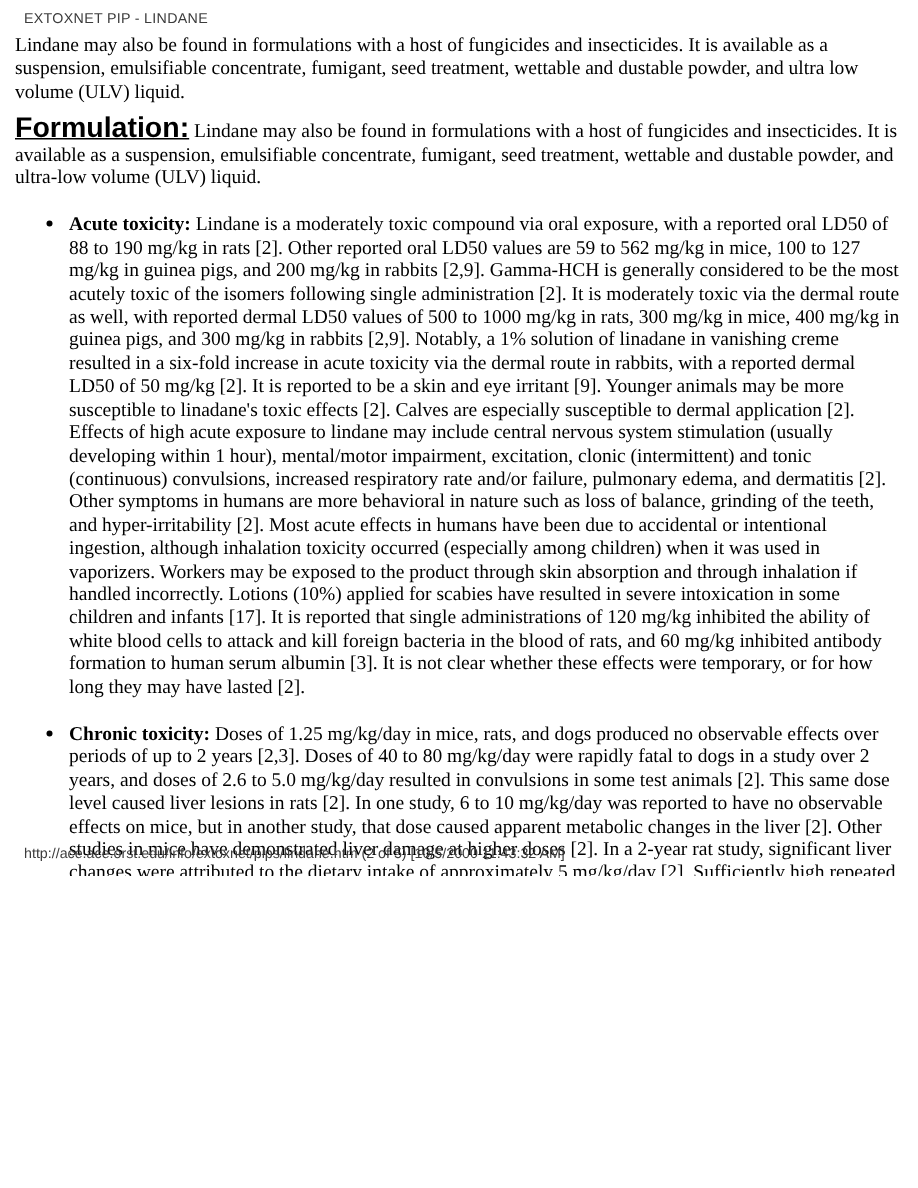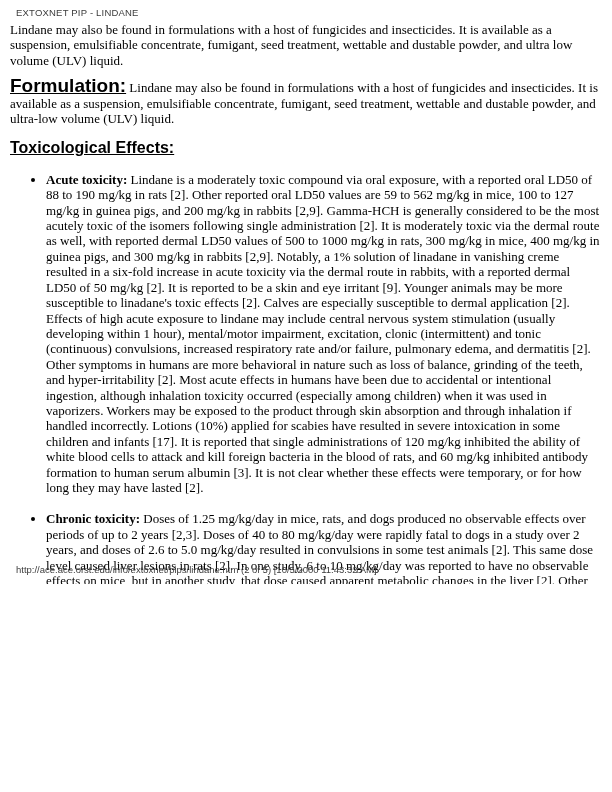--- a/index.html
+++ b/index.html
@@ -80,21 +80,20 @@
   <div class="content">
 
 
     <p>Lindane may also be found in formulations with a host of fungicides and insecticides. It is available as a suspension, emulsifiable concentrate, fumigant, seed treatment, wettable and dustable powder, and ultra low volume (ULV) liquid.</p>
 
     <p>
       <span class="inline-heading">Formulation:</span>
       <span>Lindane may also be found in formulations with a host of fungicides and insecticides. It is available as a suspension, emulsifiable concentrate, fumigant, seed treatment, wettable and dustable powder, and ultra-low volume (ULV) liquid.</span>
     </p>
 
-    <div class="section-heading">Toxicological Effects:</div>
 
     <ul class="tox-list">
       <li>
         <span class="bullet-label">Acute toxicity:</span>
         <span>Lindane is a moderately toxic compound via oral exposure, with a reported oral LD50 of 88 to 190 mg/kg in rats [2]. Other reported oral LD50 values are 59 to 562 mg/kg in mice, 100 to 127 mg/kg in guinea pigs, and 200 mg/kg in rabbits [2,9]. Gamma-HCH is generally considered to be the most acutely toxic of the isomers following single administration [2]. It is moderately toxic via the dermal route as well, with reported dermal LD50 values of 500 to 1000 mg/kg in rats, 300 mg/kg in mice, 400 mg/kg in guinea pigs, and 300 mg/kg in rabbits [2,9]. Notably, a 1% solution of linadane in vanishing creme resulted in a six-fold increase in acute toxicity via the dermal route in rabbits, with a reported dermal LD50 of 50 mg/kg [2]. It is reported to be a skin and eye irritant [9]. Younger animals may be more susceptible to linadane's toxic effects [2]. Calves are especially susceptible to dermal application [2]. Effects of high acute exposure to lindane may include central nervous system stimulation (usually developing within 1 hour), mental/motor impairment, excitation, clonic (intermittent) and tonic (continuous) convulsions, increased respiratory rate and/or failure, pulmonary edema, and dermatitis [2]. Other symptoms in humans are more behavioral in nature such as loss of balance, grinding of the teeth, and hyper-irritability [2]. Most acute effects in humans have been due to accidental or intentional ingestion, although inhalation toxicity occurred (especially among children) when it was used in vaporizers. Workers may be exposed to the product through skin absorption and through inhalation if handled incorrectly. Lotions (10%) applied for scabies have resulted in severe intoxication in some children and infants [17]. It is reported that single administrations of 120 mg/kg inhibited the ability of white blood cells to attack and kill foreign bacteria in the blood of rats, and 60 mg/kg inhibited antibody formation to human serum albumin [3]. It is not clear whether these effects were temporary, or for how long they may have lasted [2].</span>
       </li>
       <li>
         <span class="bullet-label">Chronic toxicity:</span>
         <span>Doses of 1.25 mg/kg/day in mice, rats, and dogs produced no observable effects over periods of up to 2 years [2,3]. Doses of 40 to 80 mg/kg/day were rapidly fatal to dogs in a study over 2 years, and doses of 2.6 to 5.0 mg/kg/day resulted in convulsions in some test animals [2]. This same dose level caused liver lesions in rats [2]. In one study, 6 to 10 mg/kg/day was reported to have no observable effects on mice, but in another study, that dose caused apparent metabolic changes in the liver [2]. Other studies in mice have demonstrated liver damage at higher doses [2]. In a 2-year rat study, significant liver changes were attributed to the dietary intake of approximately 5 mg/kg/day [2]. Sufficiently high repeated administration of lindane has caused kidney, pancreas, testes, and nasal mucous membrane damage in test animals [2]. There have been reported links of lindane to immune system effects; however, these have not been amply demonstrated in test animals or in humans in a long-term study [2]. Long-term toxicity of the gamma-isomer may be less than that of the alpha- and beta-isomers due to its more rapid</span>
       </li>

